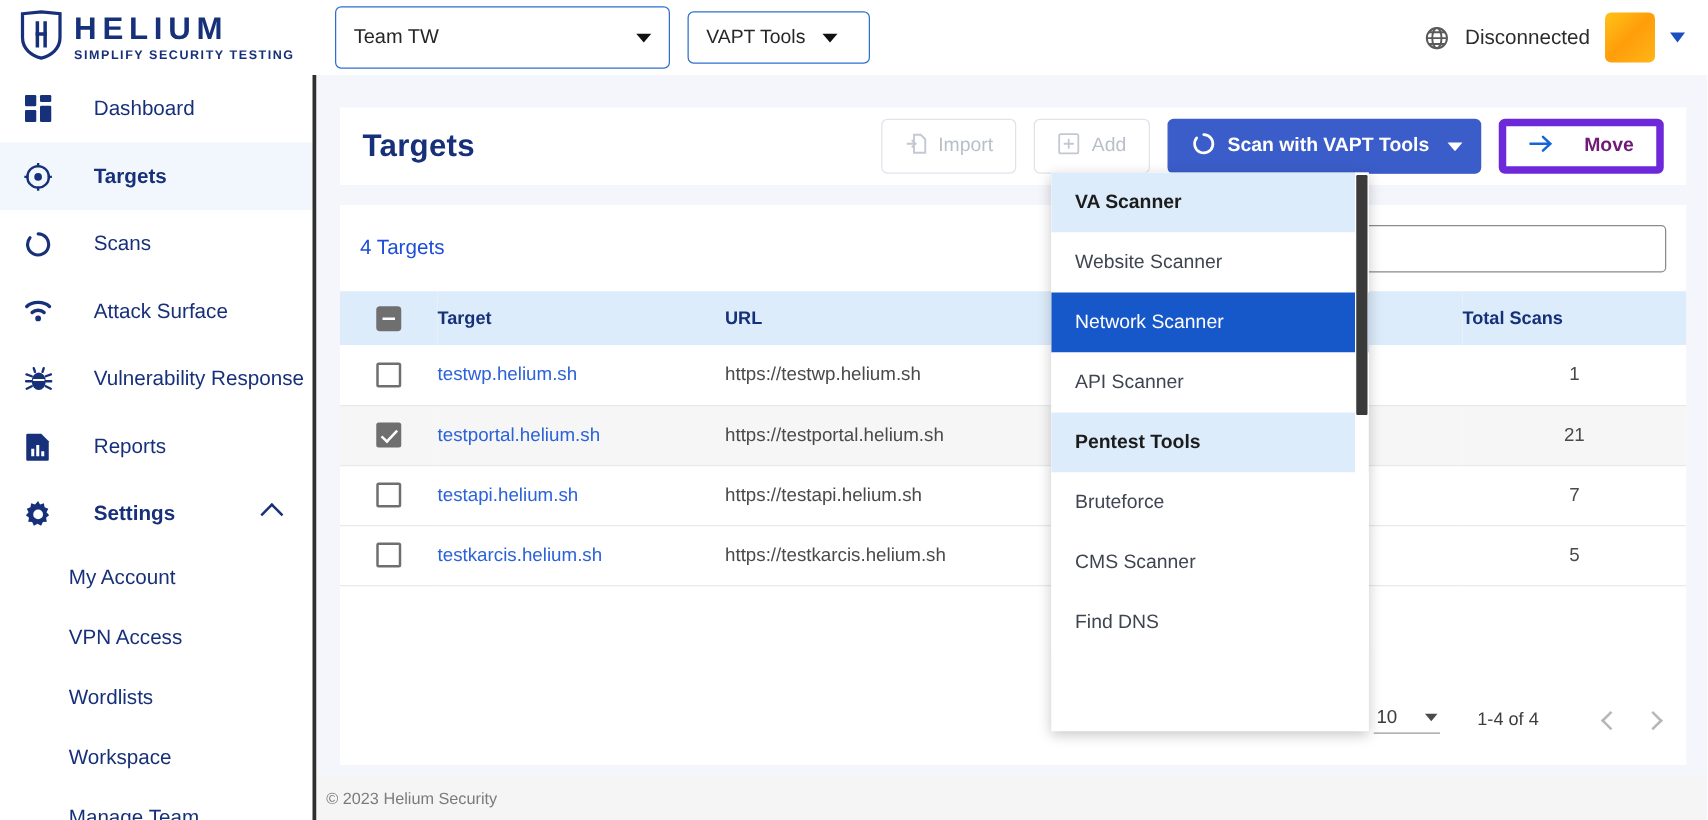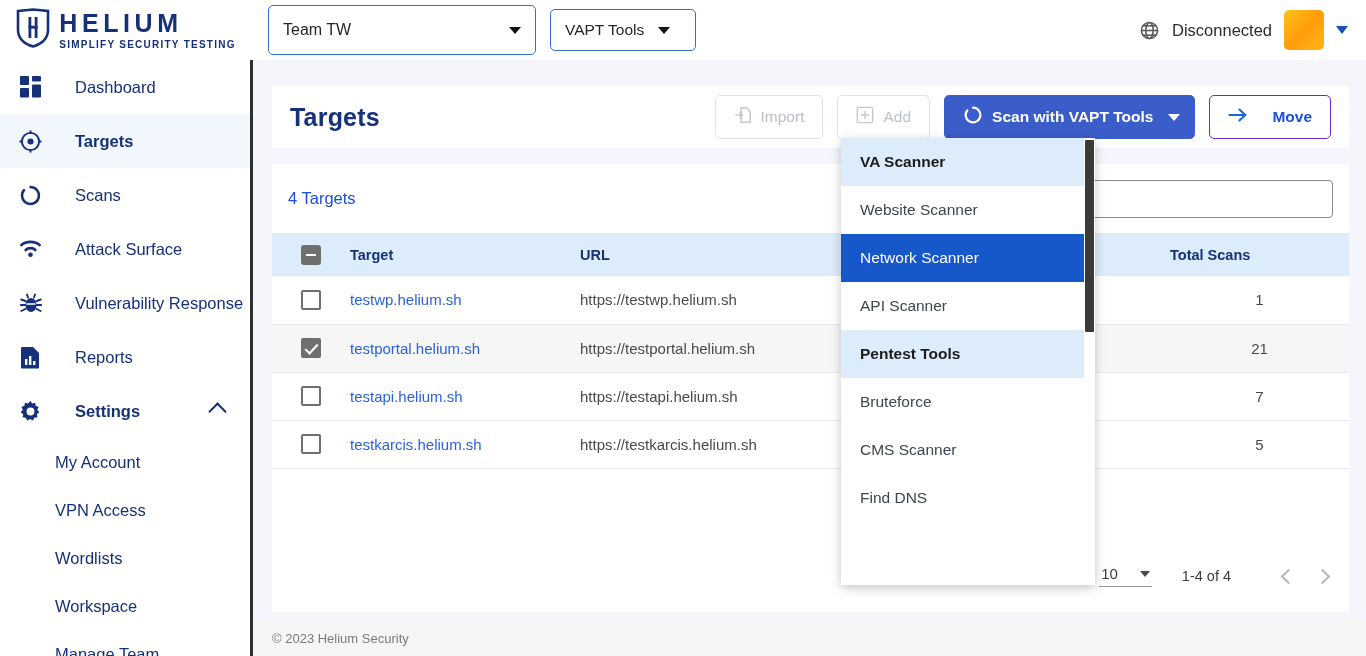--- a/index.html
+++ b/index.html
@@ -116,21 +116,21 @@
     gap: 9px; padding: 0 18px; font-size: 15.5px; font-weight: 700;
     cursor: pointer; background: #fff; white-space: nowrap;
   }
   .btn-disabled {
     border: 1px solid #dfe3ea; color: #b9bfc9; font-weight: 400; cursor: default;
   }
   .btn-primary {
     background: #3b5dc9; border: 1px solid #3b5dc9; color: #fff;
     padding-right: 14px;
   }
-  .btn-outline-blue { border: 1px solid #6d28d9; color: #1d4ed8; gap: 24px; }
+  .btn-outline-blue { border: 6px solid #6d28d9; color: #701a75; gap: 24px; }
   .btn-outline-red { border: 1px solid #f06b6b; color: #ef5350; }
 
   .caret-white {
     width: 0; height: 0; border-left: 6px solid transparent;
     border-right: 6px solid transparent; border-top: 7px solid #fff;
     margin-left: 6px;
   }
 
   
   .card {
@@ -211,21 +211,21 @@
   }
   .chev {
     width: 11px; height: 11px; border-left: 2px solid #b7b7b7;
     border-bottom: 2px solid #b7b7b7;
   }
   .chev.left { transform: rotate(45deg); }
   .chev.right { transform: rotate(-135deg); }
 
   .footer {
     position: absolute; left: 0; bottom: 0; width: 1113px; height: 36px;
-    background: #f5f5f5; display: flex; align-items: center; padding-left: 19px;
+    background: #f5f5f5; display: flex; align-items: center; padding-left: 8px;
   }
   .footer span { font-size: 13px; color: #7b7b7b; }
 
   
   .menu {
     position: absolute; left: 841px; top: 138px; width: 254px; height: 447px;
     background: #fff; box-shadow: 0 3px 10px rgba(0,0,0,.22);
     z-index: 60; overflow: hidden;
   }
   .menu-inner { position: absolute; inset: 0; text-align: center; }

